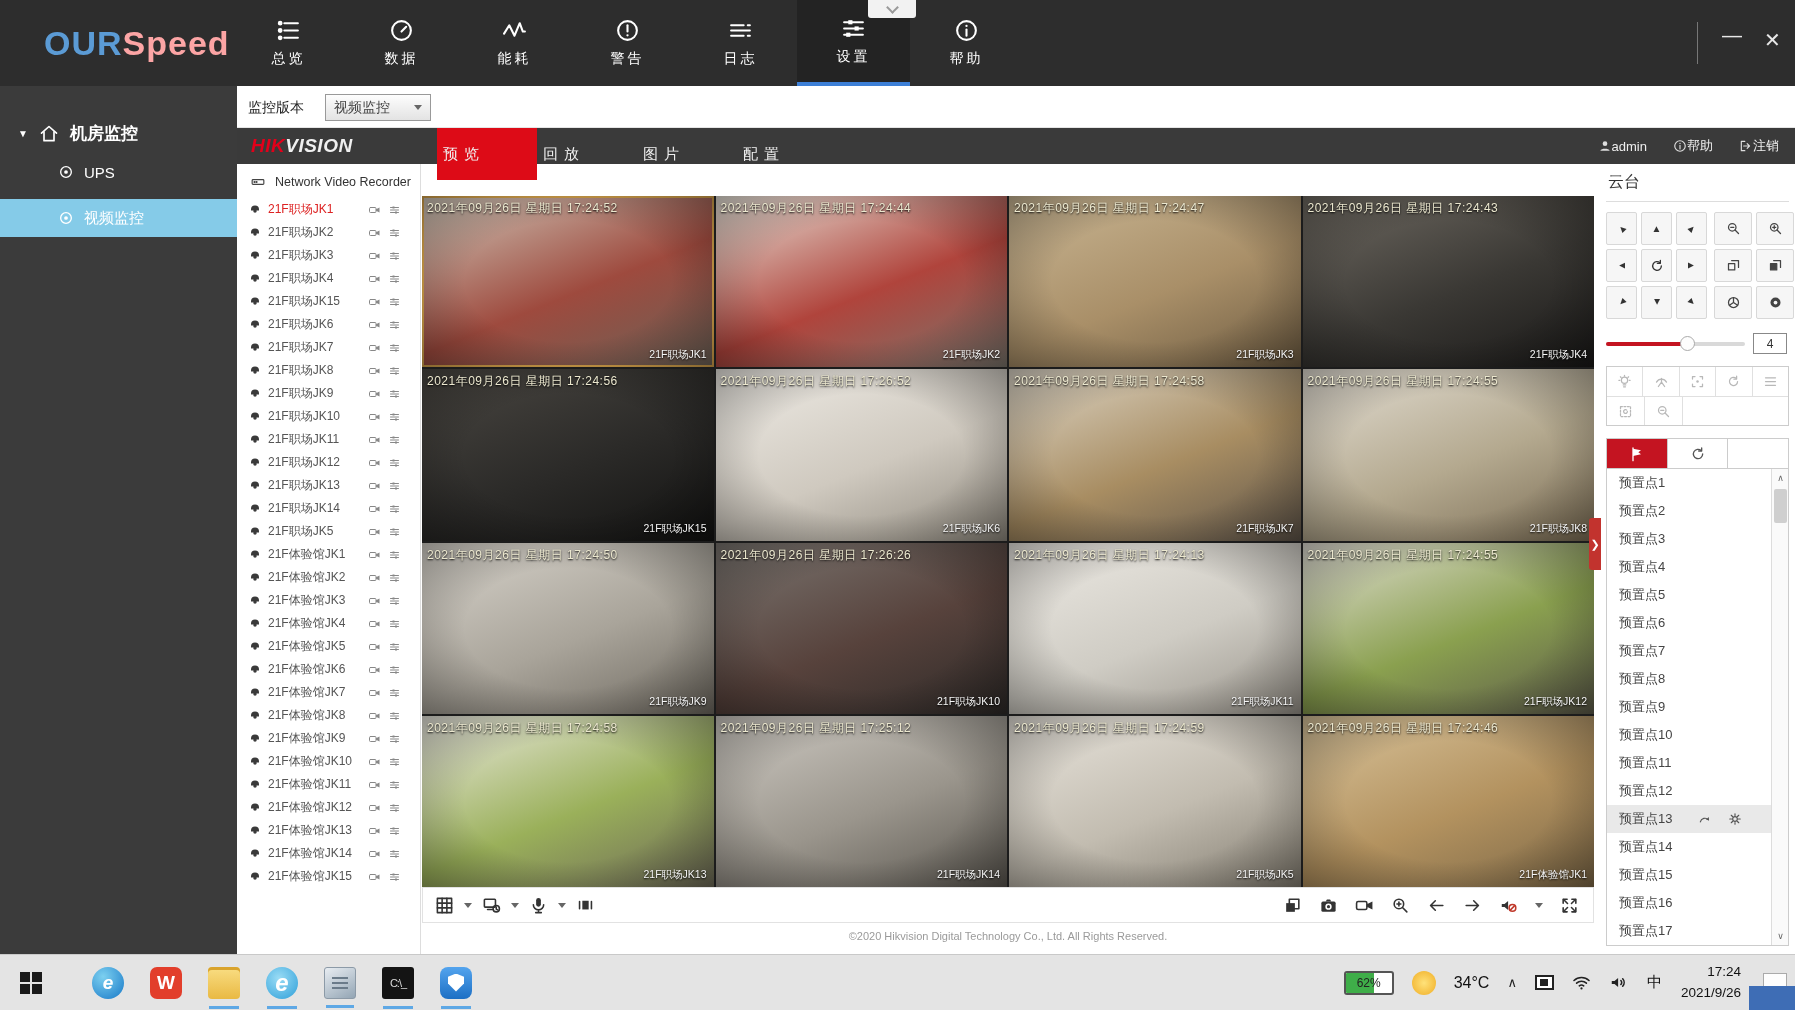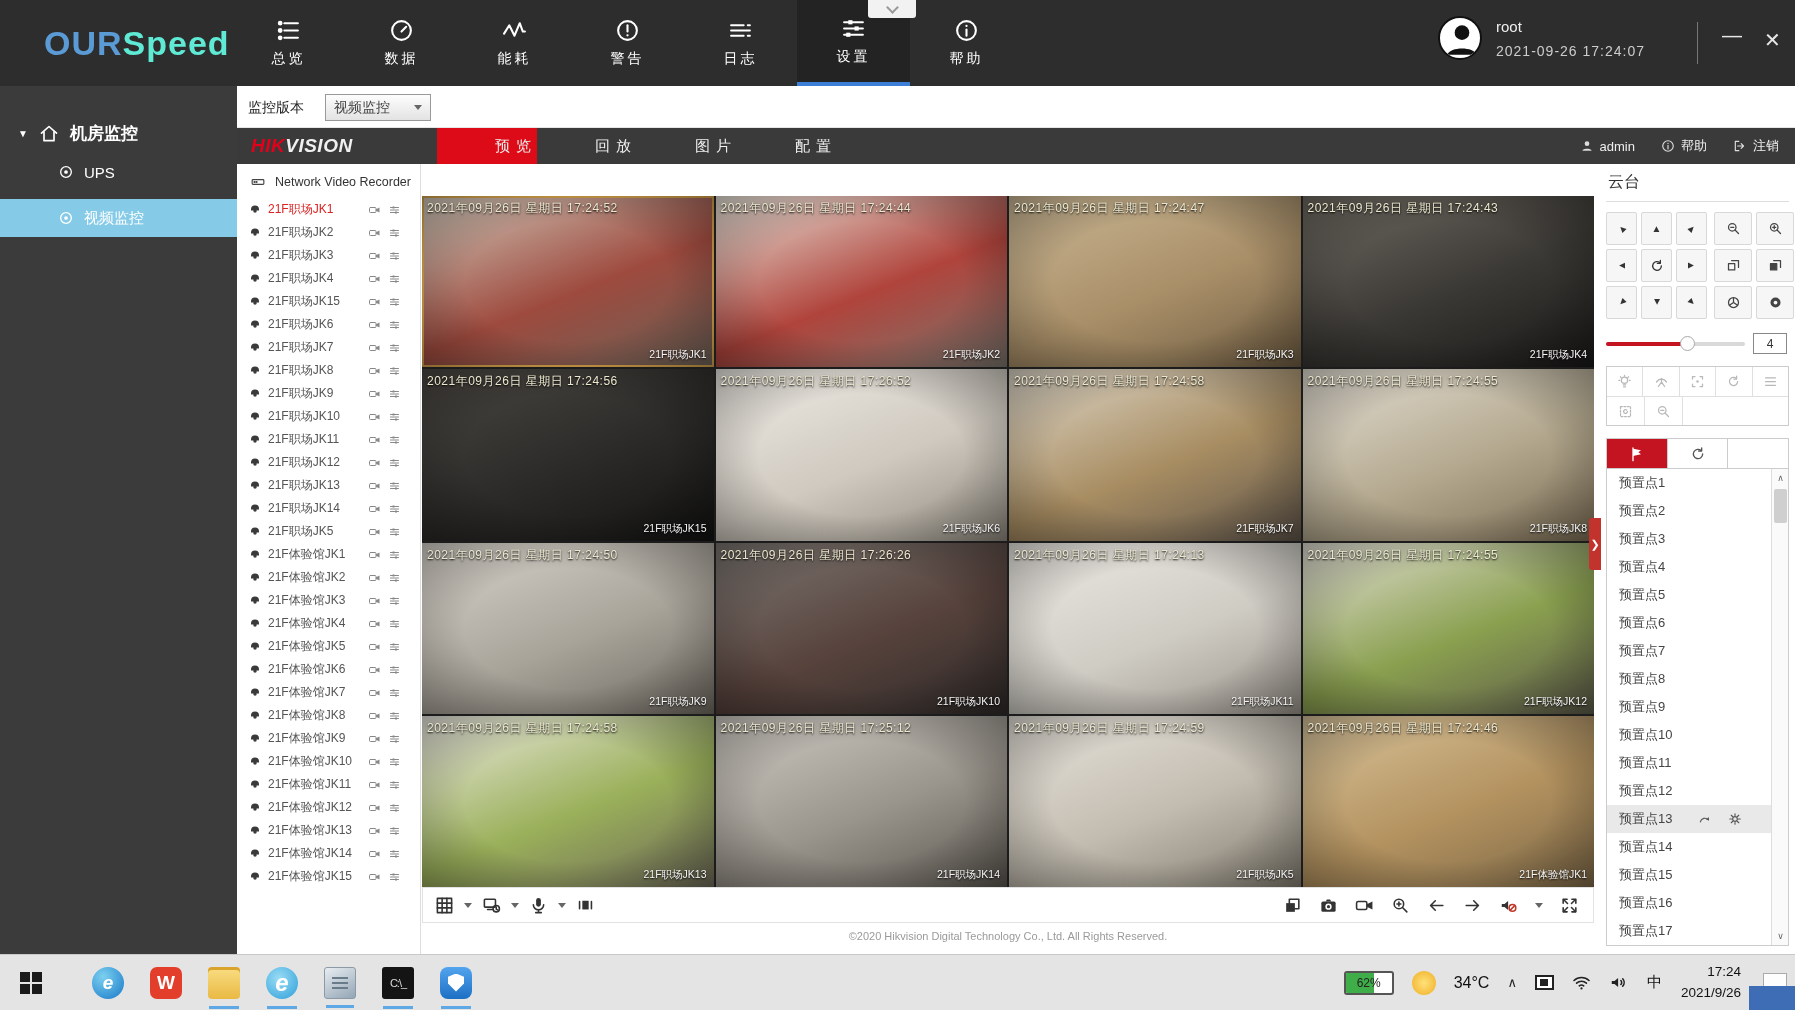--- a/index.html
+++ b/index.html
@@ -4,21 +4,21 @@
 <style>
   *{margin:0;padding:0;box-sizing:border-box}
   body{font-family:"Liberation Sans","DejaVu Sans",sans-serif;background:#000}
   .screen{position:relative;width:1795px;height:1010px;overflow:hidden;background:#3b3b3b}
   svg{display:block;width:100%;height:100%}
   .icn{display:inline-block}
 
   
   .topbar{position:absolute;left:0;top:0;right:0;height:86px;background:#2d2d2d}
   .brand{position:absolute;left:44px;top:24px;font-size:34px;font-weight:bold;letter-spacing:1px}
-  .brand .p1{color:#5b9bd5}.brand .p2{color:#5eead4}
+  .brand .p1{color:#5b9bd5}.brand .p2{color:#fca5a5}
   .nav{position:absolute;left:232px;top:0;height:86px;display:flex}
   .nav-item{width:113px;height:86px;display:flex;flex-direction:column;align-items:center;justify-content:center;gap:7px;color:#fff;cursor:pointer}
   .nav-item .nicon{width:25px;height:25px;color:#fff}
   .nav-item .nlabel{font-size:14px;letter-spacing:3px}
   .nav-item.active{background:#232323;border-bottom:4px solid #3d7fd6}
   .droptab{position:absolute;left:868px;top:0;width:48px;height:18px;background:#f2f2f2;border-radius:0 0 3px 3px;display:flex;align-items:center;justify-content:center}
   .droptab .c{width:9px;height:9px;border-right:2px solid #999;border-bottom:2px solid #999;transform:rotate(45deg);margin-top:-4px}
   .userbox{position:absolute;left:1438px;top:16px;display:flex;gap:14px;align-items:flex-start}
   .avatar{width:44px;height:44px;border-radius:50%;background:#fff;overflow:hidden;border:2px solid #111}
   .avatar .icn{width:44px;height:44px;color:#111}
@@ -42,24 +42,24 @@
   .content{position:absolute;left:237px;top:86px;right:0;bottom:56px;background:#fff}
   .version-row{position:absolute;left:0;top:0;right:0;height:42px;background:#fff;border-bottom:1px solid #e5e5e5}
   .version-label{position:absolute;left:11px;top:13px;font-size:14px;color:#222}
   .version-select{position:absolute;left:88px;top:8px;width:106px;height:27px;border:1px solid #999;background:linear-gradient(#fdfdfd,#e3e3e3);display:flex;align-items:center;justify-content:space-between;padding:0 8px;font-size:14px;color:#444;cursor:pointer}
   .tri-down{width:0;height:0;border-left:4px solid transparent;border-right:4px solid transparent;border-top:5px solid #666}
 
   .hikbar{position:absolute;left:0;top:42px;right:0;height:36px;background:#3a3a3a}
   .hiklogo{position:absolute;left:14px;top:7px;font-size:19px;font-weight:bold;font-style:italic;letter-spacing:0.5px}
   .hiklogo .hk{color:#e2001a}.hiklogo .vs{color:#f0f0f0}
   .hiktabs{position:absolute;left:200px;top:0;display:flex;height:36px}
-  .hiktab{width:100px;height:36px;display:flex;align-items:center;justify-content:flex-end;color:#f0f0f0;font-size:15px;letter-spacing:6px;cursor:pointer;padding-left:6px}
+  .hiktab{width:100px;height:52px;display:flex;align-items:center;justify-content:flex-start;color:#f0f0f0;font-size:15px;letter-spacing:6px;cursor:pointer;padding-left:6px}
   .hiktab.active{background:#dd0b17}
   .hiklinks{position:absolute;right:16px;top:0;height:36px;display:flex;gap:26px;align-items:center;color:#eee;font-size:13px}
-  .hiklink{display:flex;align-items:center;gap:6px;cursor:pointer}
+  .hiklink{display:flex;align-items:center;cursor:pointer}
   .hiklink .icn{width:14px;height:14px;color:#ddd}
 
   
   .device-panel{position:absolute;left:0;top:78px;width:184px;bottom:0;background:#fff;border-right:1px solid #ddd}
   .device-header{display:flex;align-items:center;gap:8px;padding:11px 0 9px 12px;font-size:12.5px;color:#333}
   .device-header .icn{width:18px;height:14px;color:#444}
   .cam-item{height:23px;display:flex;align-items:center;padding-left:12px;font-size:12px;color:#555;cursor:pointer}
   .cam-item .cicon{width:12px;height:12px;color:#3a3a3a;margin-right:7px;flex:0 0 auto}
   .cam-item .cam-name{width:100px}
   .cam-item.active .cam-name{color:#d22}
@@ -242,30 +242,20 @@
               <circle cx="12" cy="7.6" r="1.1" fill="currentColor" stroke="none"></circle>
             </svg>
           </span>
           <span class="nlabel">帮助</span>
         </div>
 
     </nav>
     <div class="droptab">
         <span class="c"></span>
       </div>
-    <div class="userbox">
-      <div class="avatar"><span class="icn"><svg viewBox="0 0 24 24" fill="none" stroke="currentColor" stroke-width="2" stroke-linecap="round" stroke-linejoin="round">
-              <circle cx="12" cy="8" r="4" fill="currentColor" stroke="none"></circle>
-              <path d="M4 20c1.5-4.5 14.5-4.5 16 0z" fill="currentColor" stroke="none"></path>
-            </svg></span></div>
-      <div class="utext">
-        <div class="uname">root</div>
-        <div class="udate">2021-09-26 17:24:07</div>
-      </div>
-    </div>
     <div class="windiv"></div>
     <div class="winbtn win-min">—</div>
     <div class="winbtn win-close">✕</div>
   </header>
 
   <aside class="sidebar">
     <div class="side-group">
       <span class="caret">▼</span>
       <span class="gicon">
           <svg viewBox="0 0 24 24" fill="none" stroke="currentColor" stroke-width="2" stroke-linecap="round" stroke-linejoin="round">

